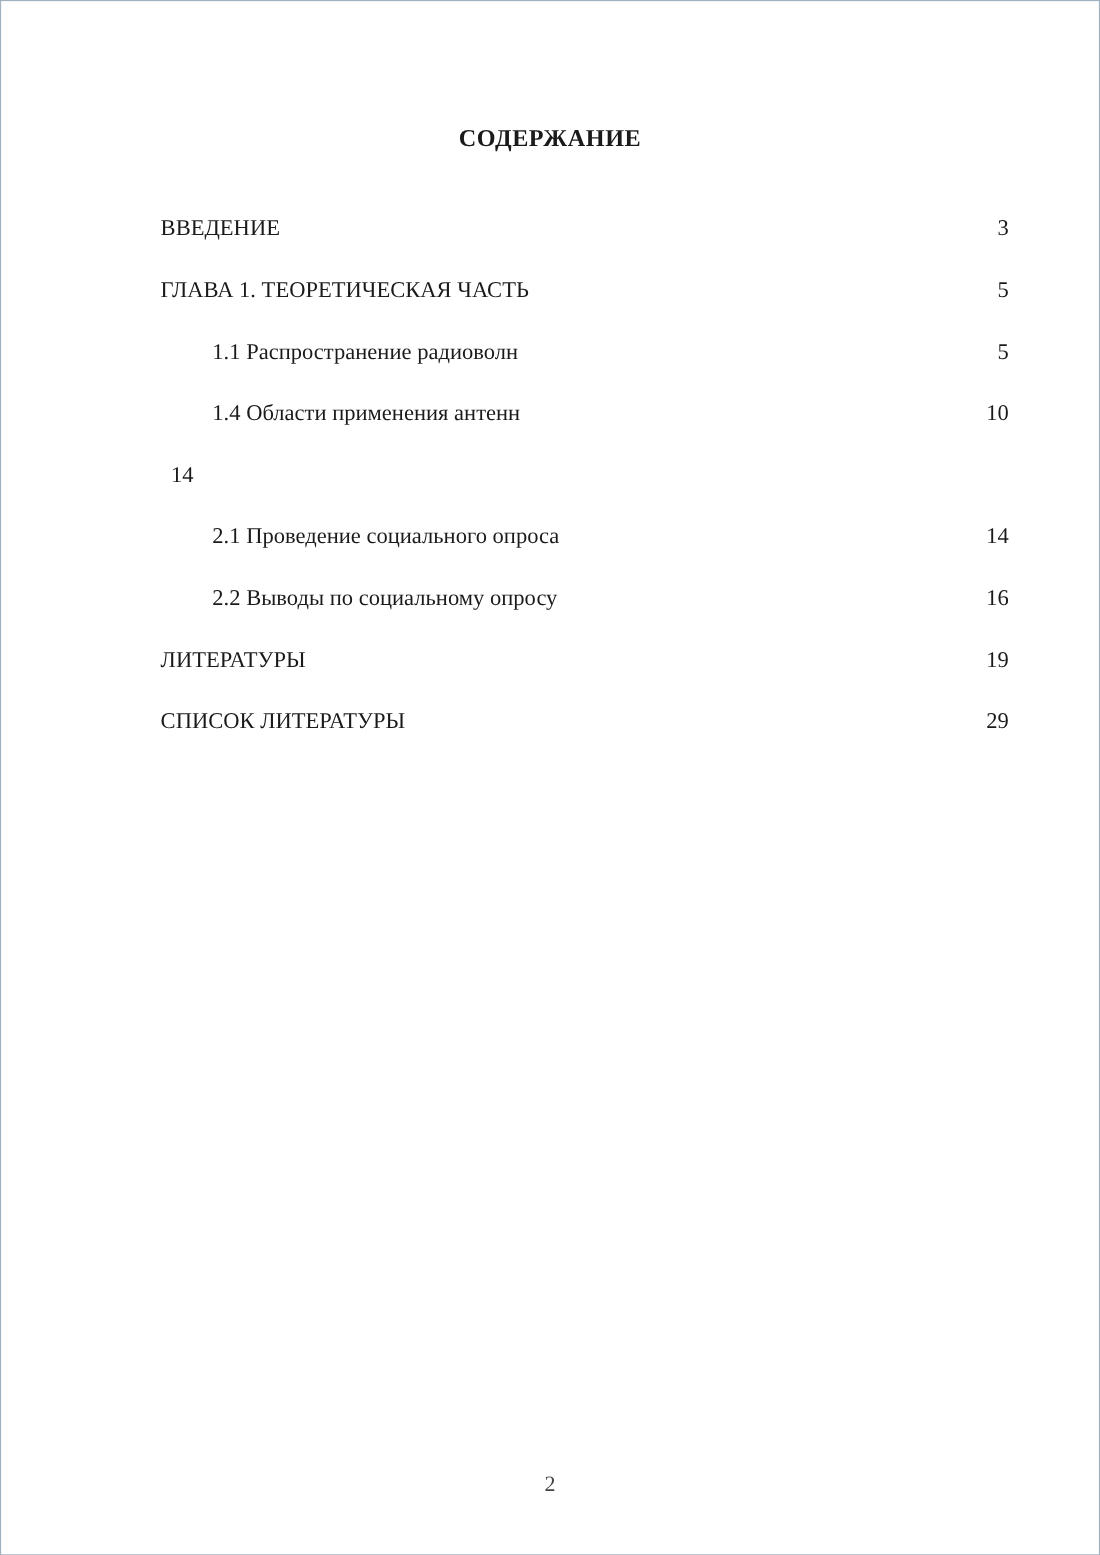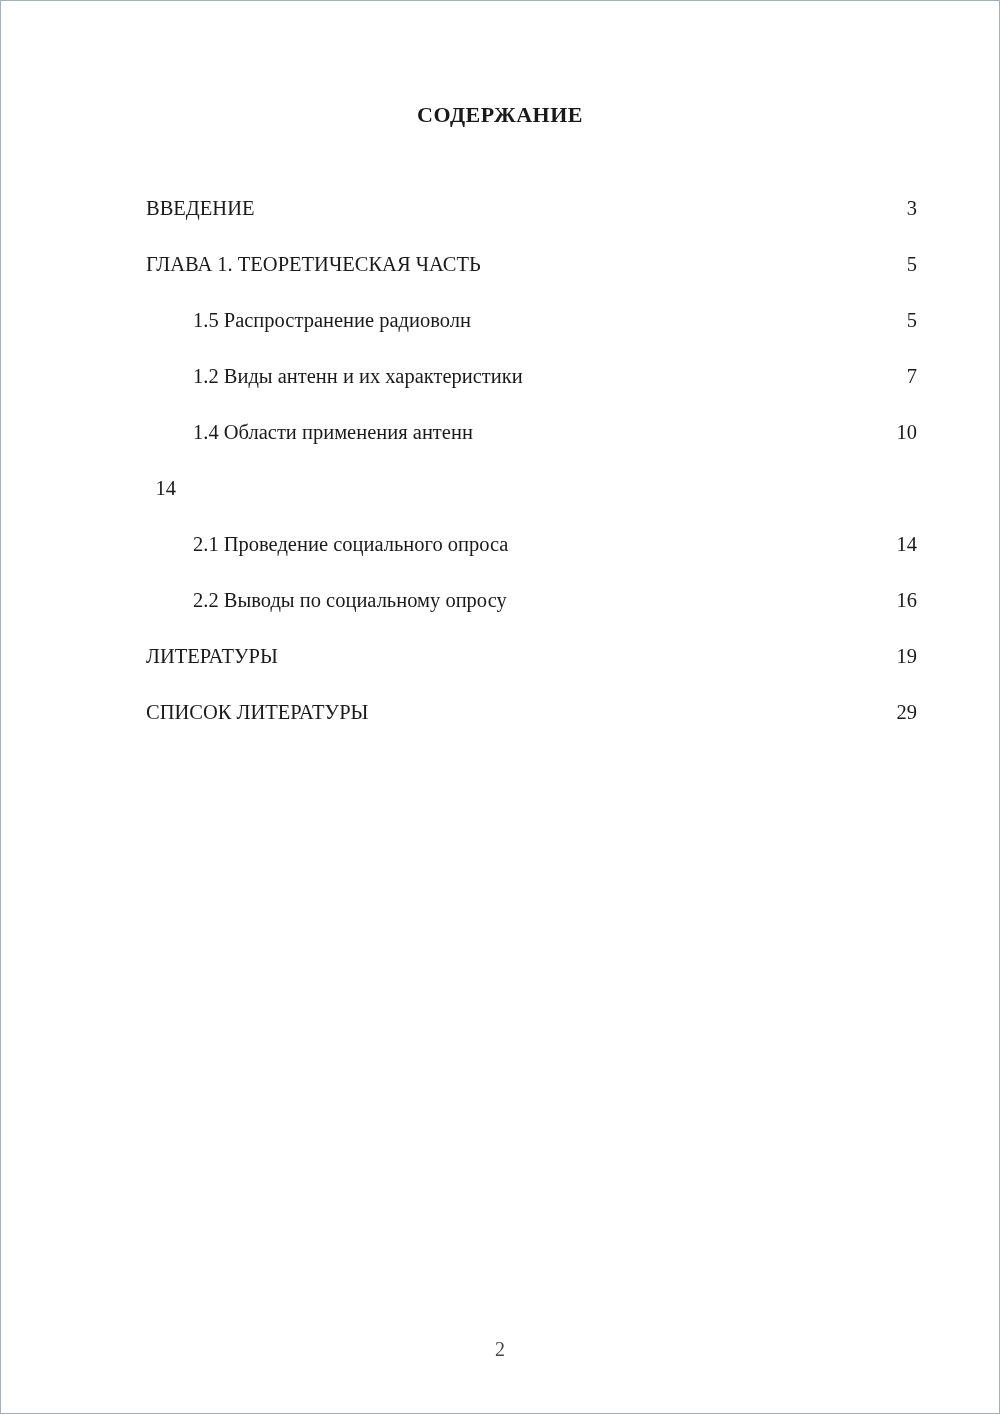--- a/index.html
+++ b/index.html
@@ -10,21 +10,21 @@
   .page {
     position: relative;
     width: 1000px;
     height: 1414px;
     background: #ffffff;
     border: 1px solid #9fb0bf;
     overflow: hidden;
   }
   .doc-title {
     position: absolute;
-    top: 101px;
+    top: 112px;
     left: 0;
     width: 100%;
     text-align: center;
     font-size: 22px;
     font-weight: bold;
     color: #1a1a1a;
     letter-spacing: 0.5px;
   }
   .toc {
     position: absolute;
@@ -72,28 +72,24 @@
       <span class="label">ВВЕДЕНИЕ</span>
       <span class="pagenum">3</span>
     </div>
 
     <div class="toc-row level-0">
       <span class="label">ГЛАВА 1. ТЕОРЕТИЧЕСКАЯ ЧАСТЬ</span>
       <span class="pagenum">5</span>
     </div>
 
     <div class="toc-row level-1">
-      <span class="label">1.5 Распространение радиоволн</span>
+      <span class="label">1.1 Распространение радиоволн</span>
       <span class="pagenum">5</span>
     </div>
 
-    <div class="toc-row level-1">
-      <span class="label">1.2 Виды антенн и их характеристики</span>
-      <span class="pagenum">7</span>
-    </div>
 
 
     <div class="toc-row level-1">
       <span class="label">1.4 Области применения антенн</span>
       <span class="pagenum">10</span>
     </div>
 
     <div class="toc-row level-0">
       <span class="pagenum">14</span>
     </div>

